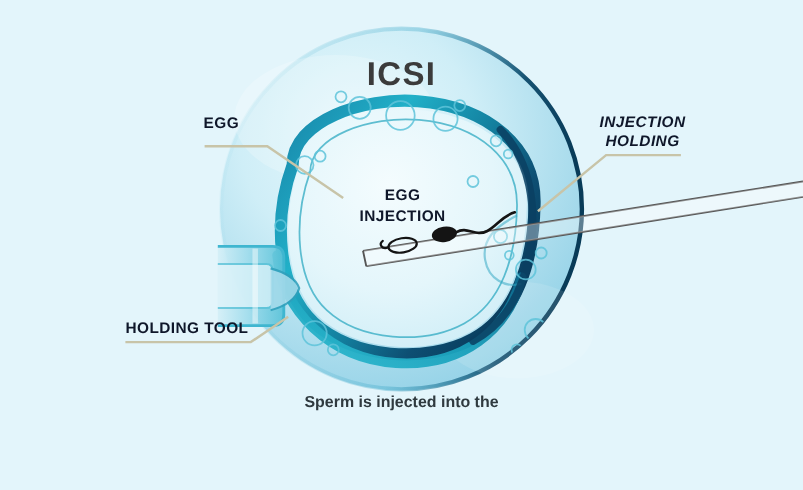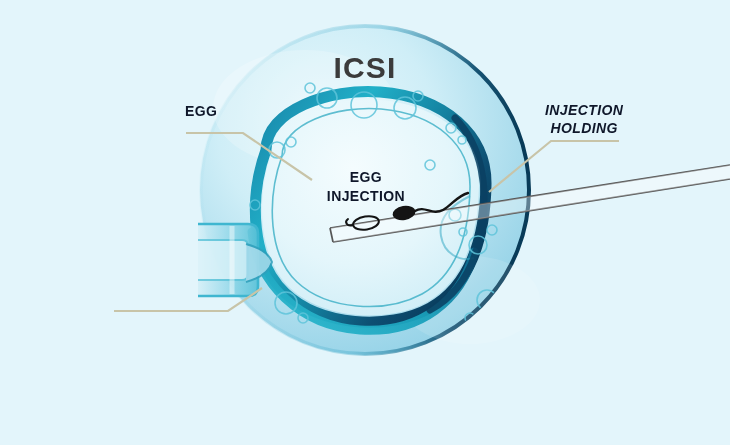--- a/index.html
+++ b/index.html
@@ -234,18 +234,19 @@
       <path d="M 114 311 L 228 311 L 262 288"></path>
     </g>
   </svg>
 
   <div class="lbl" id="title-icsi">ICSI</div>
 
   <div class="lbl" id="label-egg">EGG</div>
 
   <div class="lbl" id="label-injection-needle"><span>INJECTION</span><br><span>HOLDING</span></div>
 
+  <div class="lbl" id="label-holding-tool">HOLDING TOOL</div>
 
   <div class="lbl" id="label-egg-cytoplasm"><span>EGG</span><br><span>INJECTION</span></div>
 
-  <div id="caption"><br></div>
+  <div id="caption"><span>Sperm is injected into the</span><br></div>
 
 </div>
 
 </body></html>

